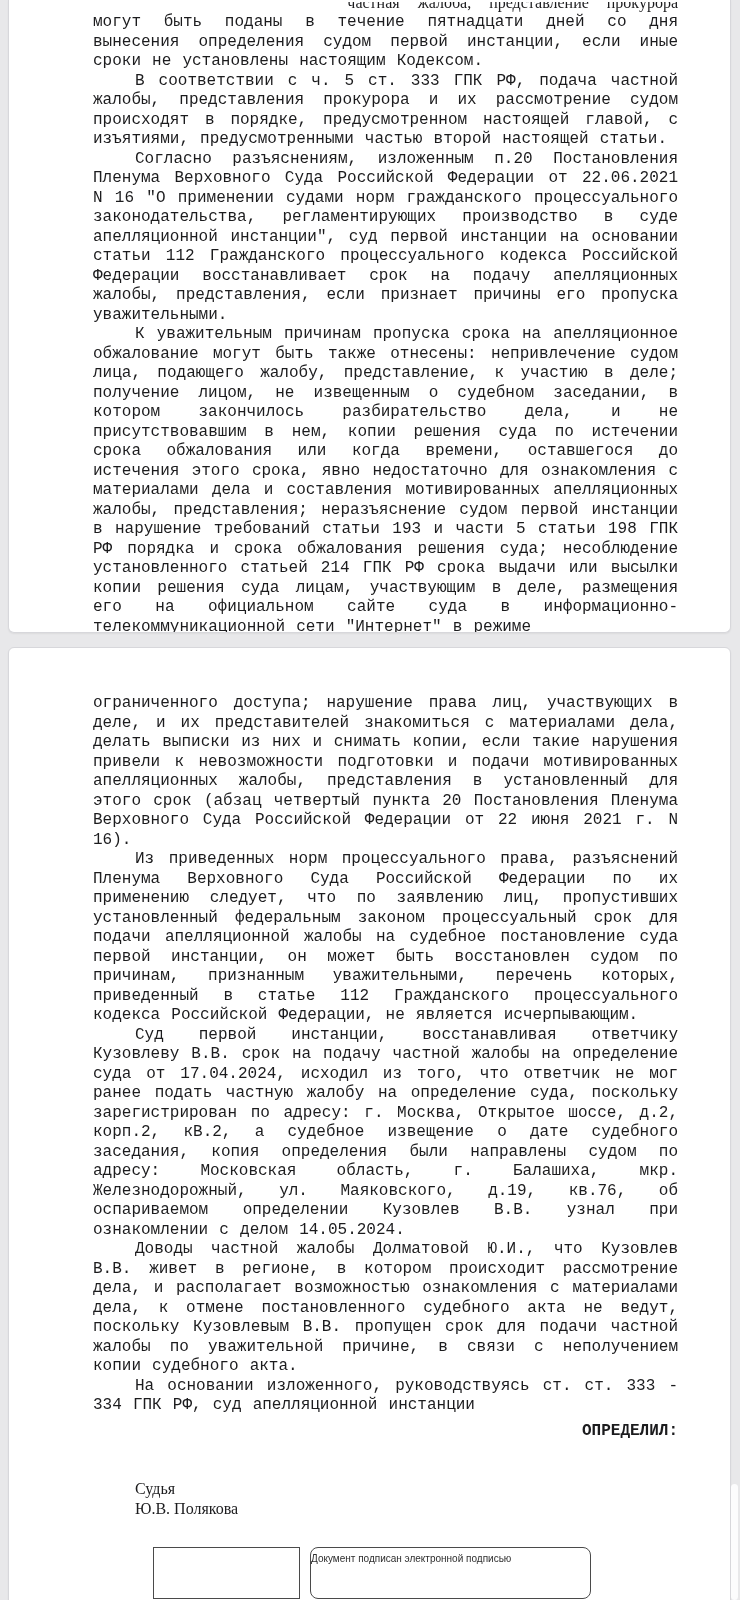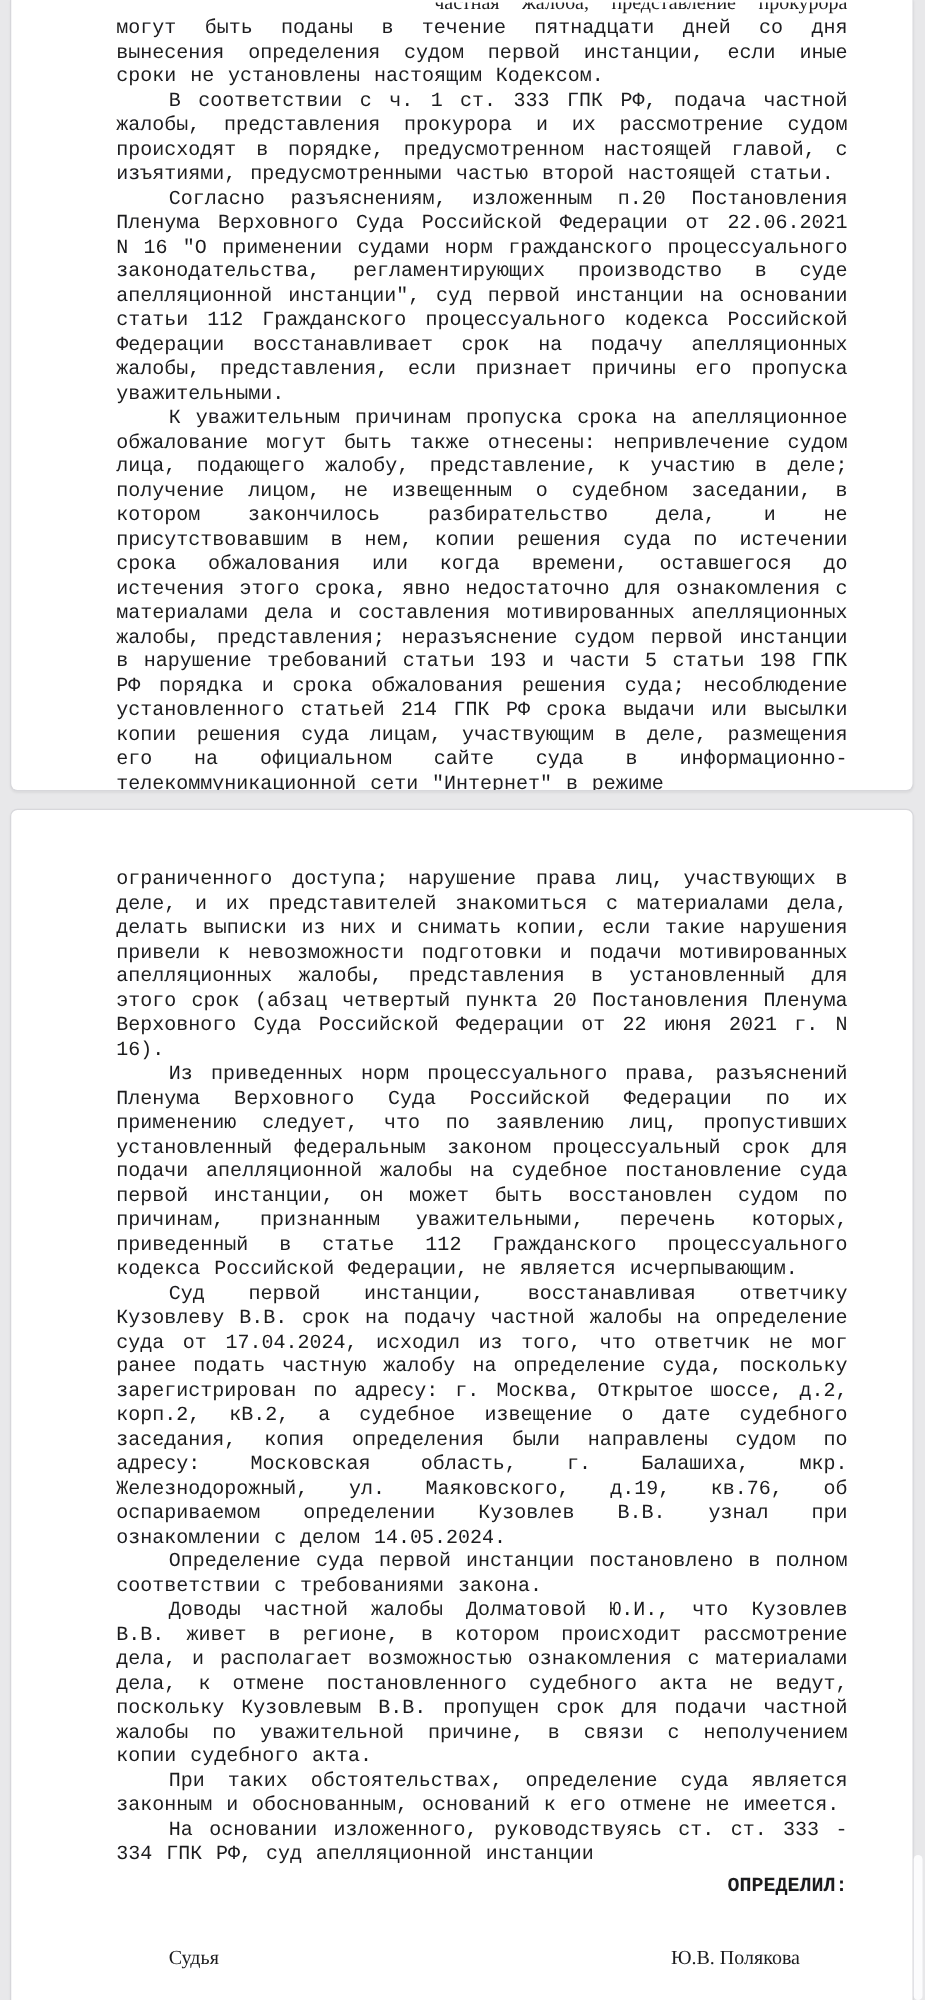--- a/index.html
+++ b/index.html
@@ -68,20 +68,21 @@
     font-weight: bold;
     margin: 6px 0 24px 0;
   }
   .resolution-para { margin-bottom: 0; }
   .sig-row {
     display: flex;
     justify-content: space-between;
     margin-top: 38px;
     padding-left: 42px;
     padding-right: 38px;
+    flex-direction: column;
   }
   .stamps {
     display: flex;
     gap: 10px;
     margin-top: 29px;
     padding-left: 60px;
   }
   .stamp-box {
     box-sizing: border-box;
     height: 52px;
@@ -118,34 +119,32 @@
 <body>
 
 <div class="viewport">
 
   <div class="page page-1">
     <div class="clip-top">
       <span>частная жалоба, представление прокурора</span>
     </div>
     <div>
         <p class="para no-indent">могут быть поданы в течение пятнадцати дней со дня вынесения определения судом первой инстанции, если иные сроки не установлены настоящим Кодексом.</p>
-        <p class="para indent">В соответствии с ч. 1 ст. 333 ГПК РФ, подача частной жалобы, представления прокурора и их рассмотрение судом происходят в порядке, предусмотренном настоящей главой, с изъятиями, предусмотренными частью второй настоящей статьи.</p>
+        <p class="para indent">В соответствии с ч. 5 ст. 333 ГПК РФ, подача частной жалобы, представления прокурора и их рассмотрение судом происходят в порядке, предусмотренном настоящей главой, с изъятиями, предусмотренными частью второй настоящей статьи.</p>
         <p class="para indent">Согласно разъяснениям, изложенным п.20 Постановления Пленума Верховного Суда Российской Федерации от 22.06.2021 N 16 "О применении судами норм гражданского процессуального законодательства, регламентирующих производство в суде апелляционной инстанции", суд первой инстанции на основании статьи 112 Гражданского процессуального кодекса Российской Федерации восстанавливает срок на подачу апелляционных жалобы, представления, если признает причины его пропуска уважительными.</p>
         <p class="para indent">К уважительным причинам пропуска срока на апелляционное обжалование могут быть также отнесены: непривлечение судом лица, подающего жалобу, представление, к участию в деле; получение лицом, не извещенным о судебном заседании, в котором закончилось разбирательство дела, и не присутствовавшим в нем, копии решения суда по истечении срока обжалования или когда времени, оставшегося до истечения этого срока, явно недостаточно для ознакомления с материалами дела и составления мотивированных апелляционных жалобы, представления; неразъяснение судом первой инстанции в нарушение требований статьи 193 и части 5 статьи 198 ГПК РФ порядка и срока обжалования решения суда; несоблюдение установленного статьей 214 ГПК РФ срока выдачи или высылки копии решения суда лицам, участвующим в деле, размещения его на официальном сайте суда в информационно-телекоммуникационной сети "Интернет" в режиме</p>
       </div>
   </div>
 
   <div class="page page-2">
     <div>
         <p class="para no-indent">ограниченного доступа; нарушение права лиц, участвующих в деле, и их представителей знакомиться с материалами дела, делать выписки из них и снимать копии, если такие нарушения привели к невозможности подготовки и подачи мотивированных апелляционных жалобы, представления в установленный для этого срок (абзац четвертый пункта 20 Постановления Пленума Верховного Суда Российской Федерации от 22 июня 2021 г. N 16).</p>
         <p class="para indent">Из приведенных норм процессуального права, разъяснений Пленума Верховного Суда Российской Федерации по их применению следует, что по заявлению лиц, пропустивших установленный федеральным законом процессуальный срок для подачи апелляционной жалобы на судебное постановление суда первой инстанции, он может быть восстановлен судом по причинам, признанным уважительными, перечень которых, приведенный в статье 112 Гражданского процессуального кодекса Российской Федерации, не является исчерпывающим.</p>
         <p class="para indent">Суд первой инстанции, восстанавливая ответчику Кузовлеву В.В. срок на подачу частной жалобы на определение суда от 17.04.2024, исходил из того, что ответчик не мог ранее подать частную жалобу на определение суда, поскольку зарегистрирован по адресу: г. Москва, Открытое шоссе, д.2, корп.2, кВ.2, а судебное извещение о дате судебного заседания, копия определения были направлены судом по адресу: Московская область, г. Балашиха, мкр. Железнодорожный, ул. Маяковского, д.19, кв.76, об оспариваемом определении Кузовлев В.В. узнал при ознакомлении с делом 14.05.2024.</p>
-        <p class="para indent">Определение суда первой инстанции постановлено в полном соответствии с требованиями закона.</p>
         <p class="para indent">Доводы частной жалобы Долматовой Ю.И., что Кузовлев В.В. живет в регионе, в котором происходит рассмотрение дела, и располагает возможностью ознакомления с материалами дела, к отмене постановленного судебного акта не ведут, поскольку Кузовлевым В.В. пропущен срок для подачи частной жалобы по уважительной причине, в связи с неполучением копии судебного акта.</p>
-        <p class="para indent">При таких обстоятельствах, определение суда является законным и обоснованным, оснований к его отмене не имеется.</p>
         <p class="para indent">На основании изложенного, руководствуясь ст. ст. 333 - 334 ГПК РФ, суд апелляционной инстанции</p>
       </div>
 
     <p class="para resolution-heading">ОПРЕДЕЛИЛ:</p>
 
 
     <div class="sig-row">
       <span>Судья</span>
       <span>Ю.В. Полякова</span>
     </div>

